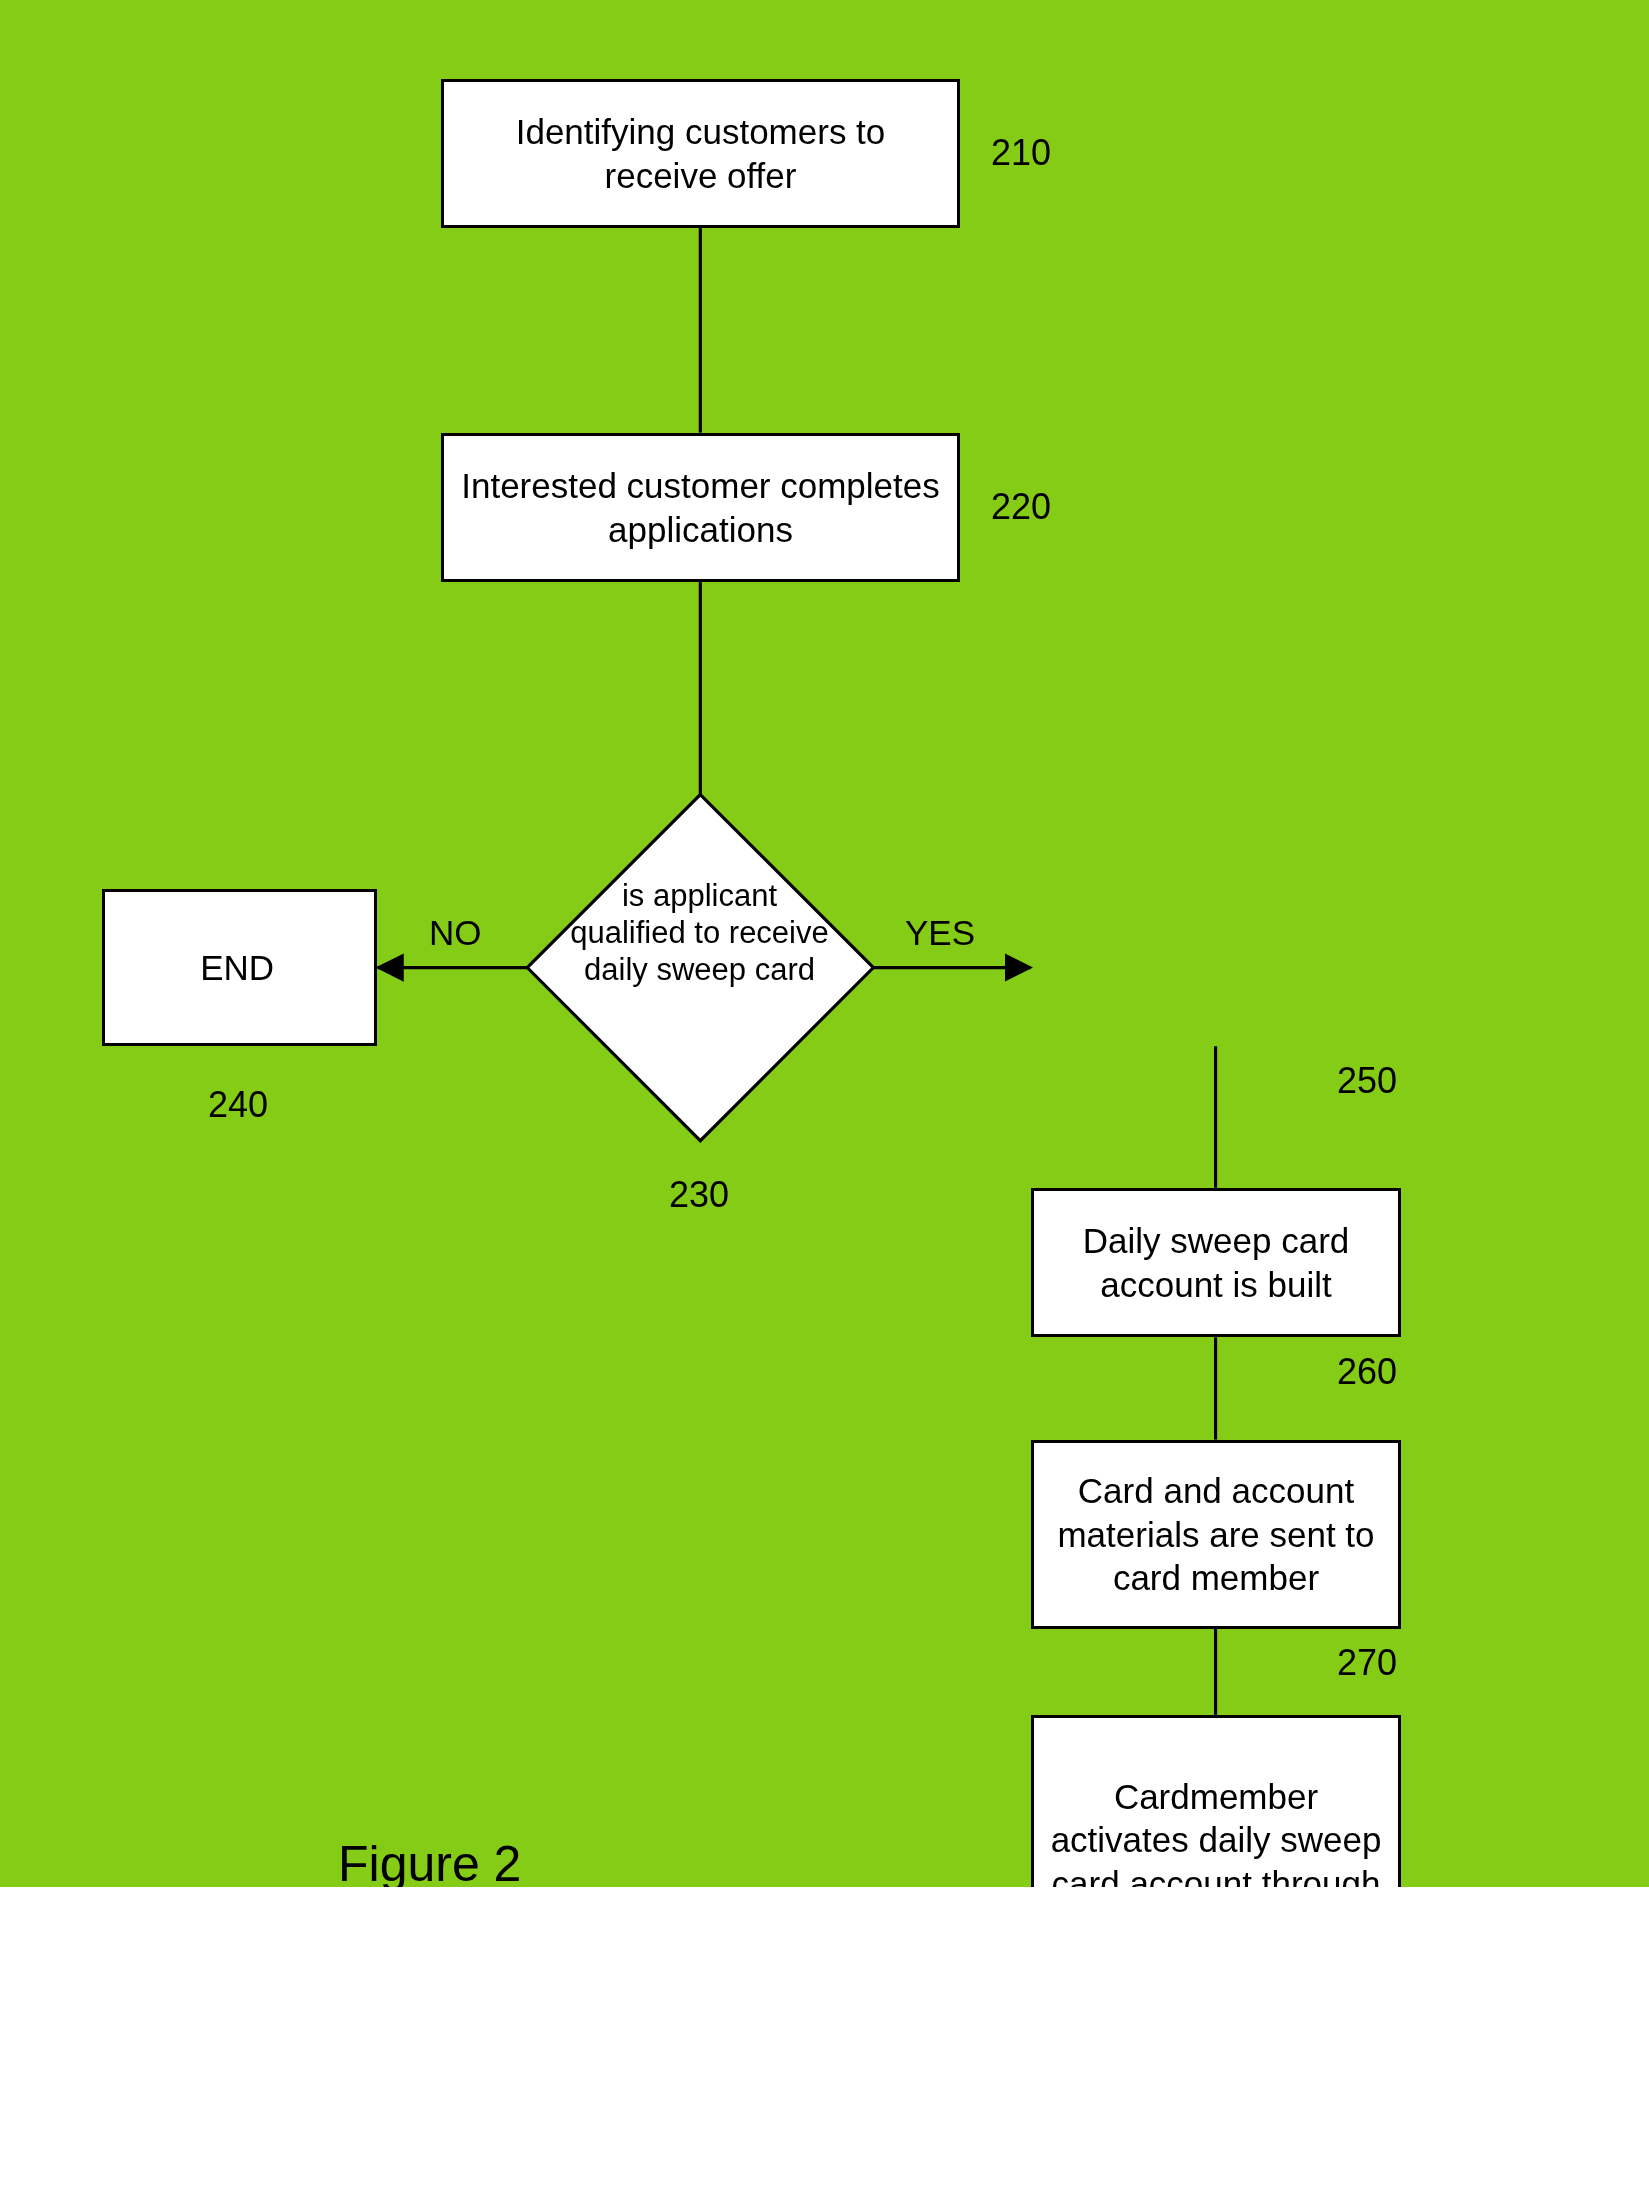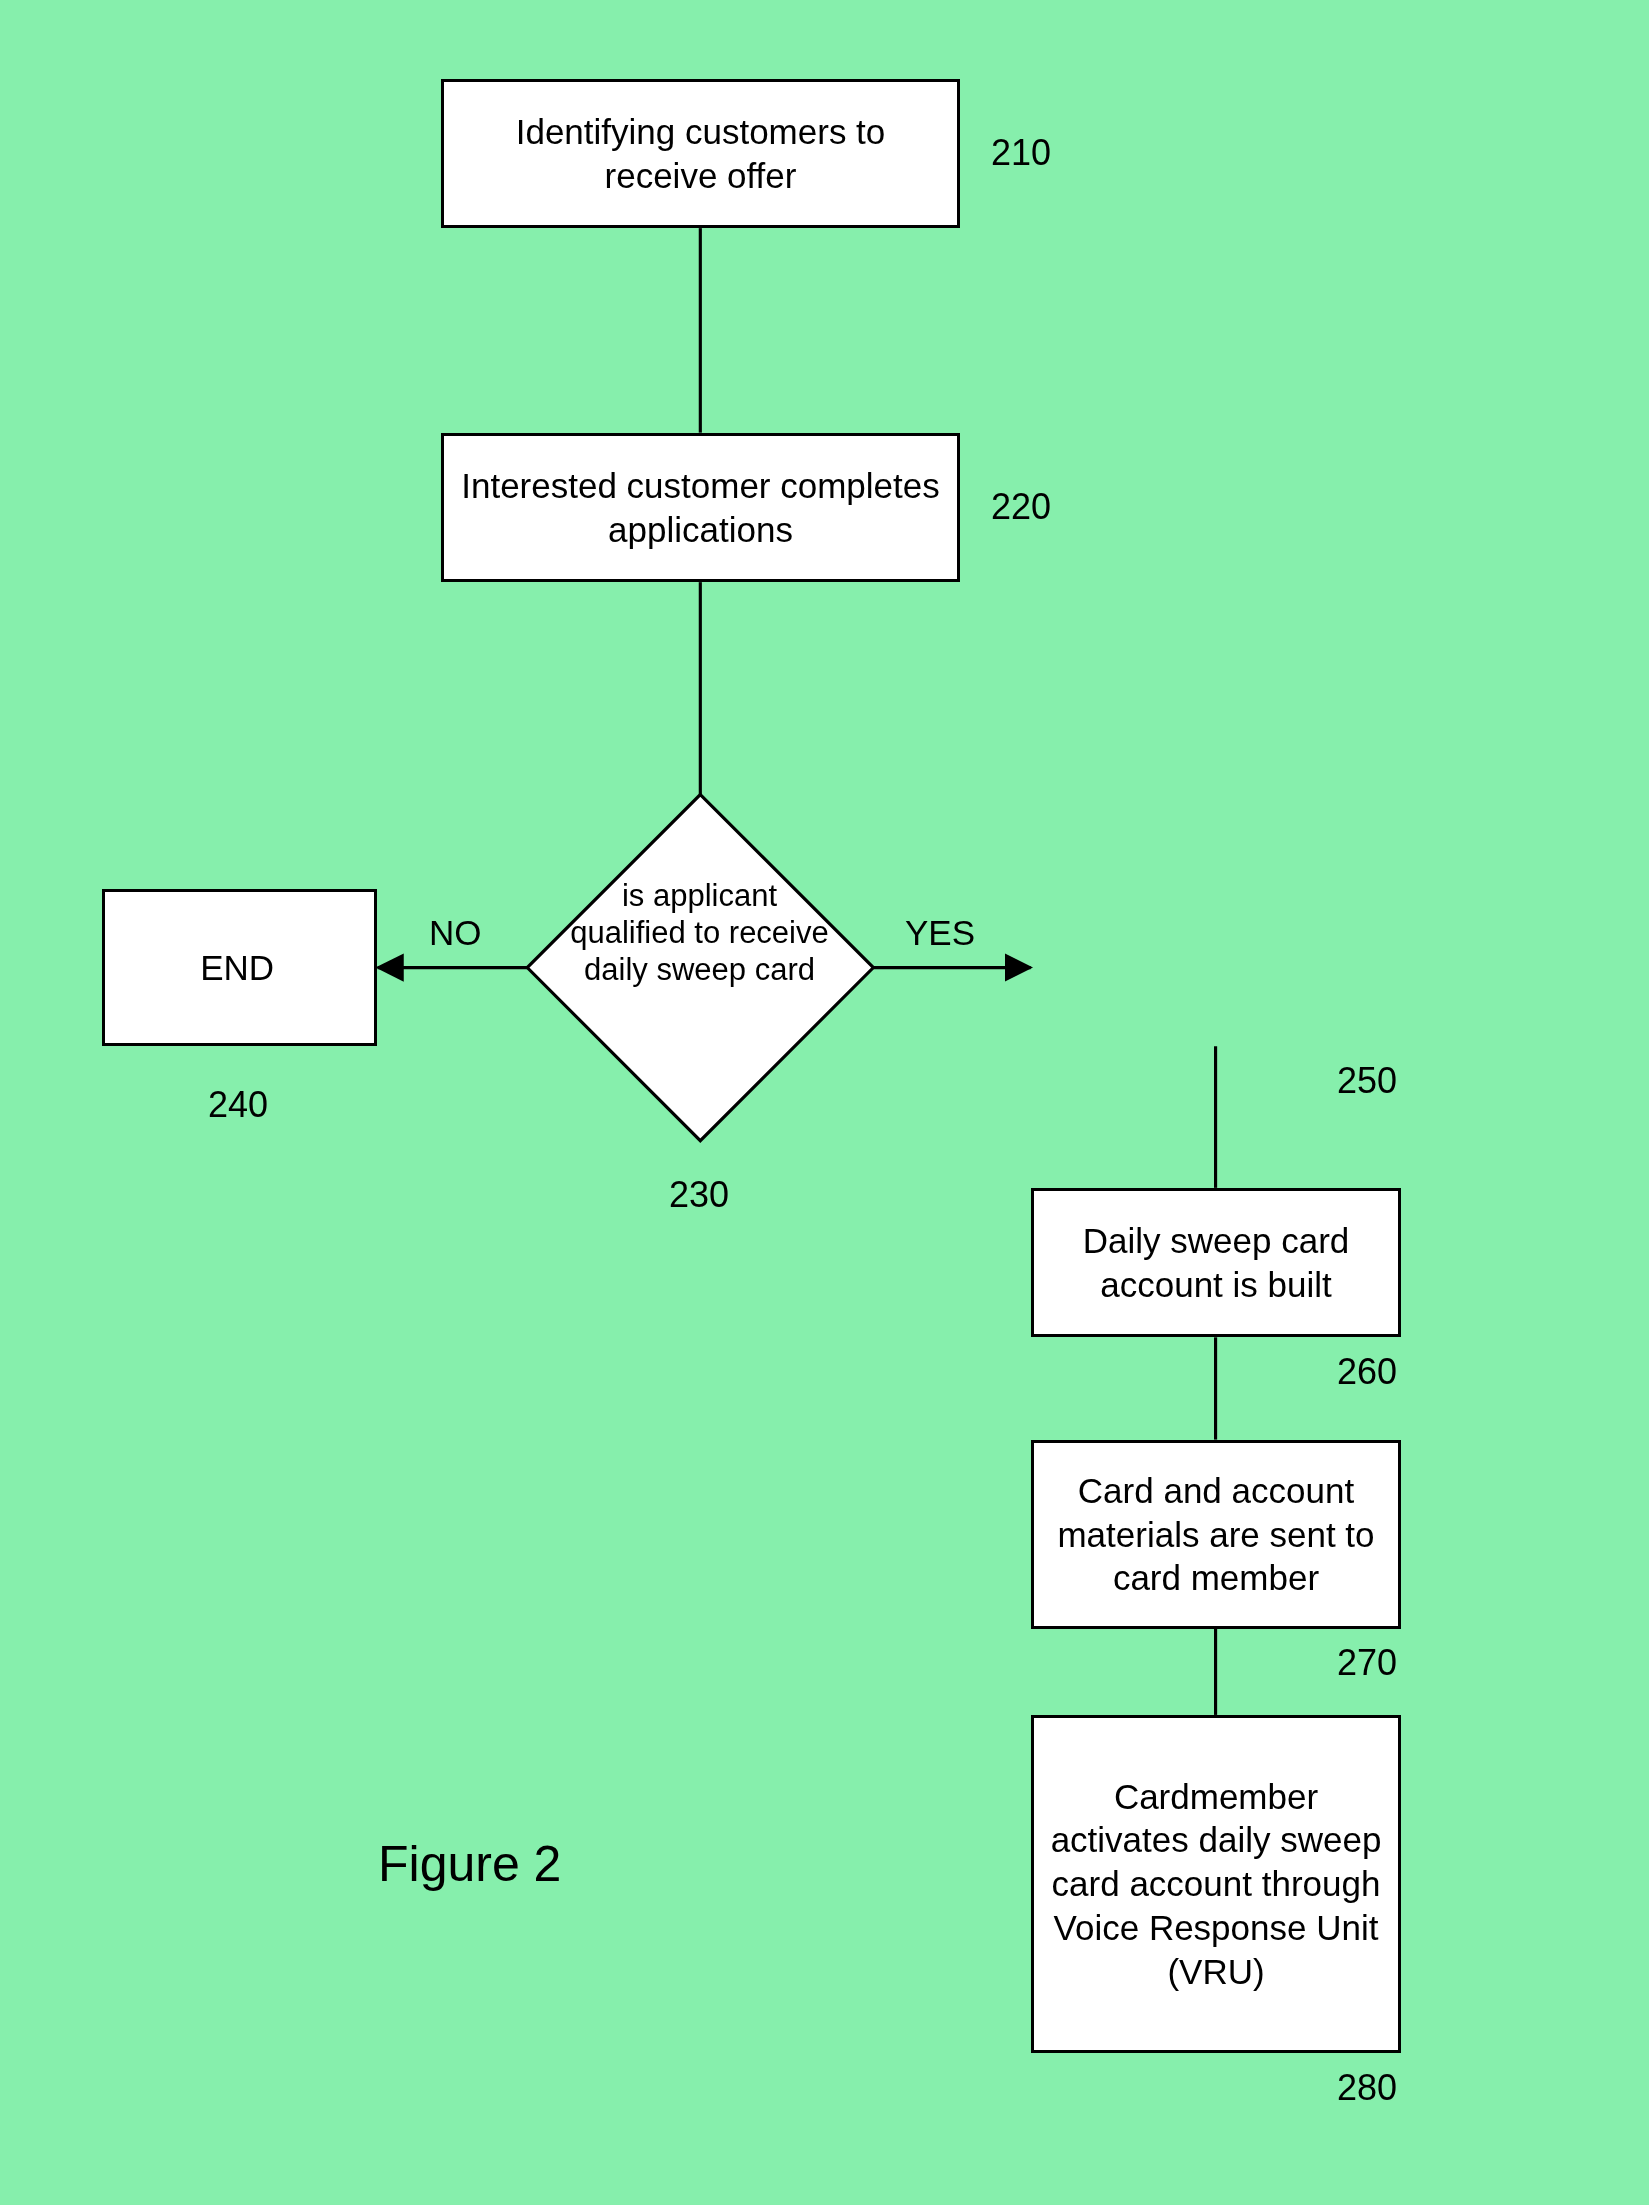--- a/index.html
+++ b/index.html
@@ -4,22 +4,22 @@
 <style>
   html, body {
     margin: 0;
     padding: 0;
     background: #fff;
     font-family: Arial, Helvetica, sans-serif;
   }
   .canvas {
     position: relative;
     width: 1650px;
-    height: 2205px;
-    background: #86efac;
+    height: 1887px;
+    background: #84cc16;
   }
   .box {
     position: absolute;
     border: 3.1px solid #000;
     background: #fff;
     display: flex;
     align-items: center;
     justify-content: center;
     text-align: center;
     padding: 12.6px;
@@ -30,21 +30,20 @@
     line-height: 1.25;
     color: #000;
   }
   .label {
     position: absolute;
     font-size: 36px;
   }
   .figure {
     position: absolute;
     font-size: 50px;
-    margin-left: 40px;
   }
   svg.overlay {
     position: absolute;
     left: 0;
     top: 0;
     width: 1650px;
     height: 2205px;
     pointer-events: none;
   }
   .diamond-text {

